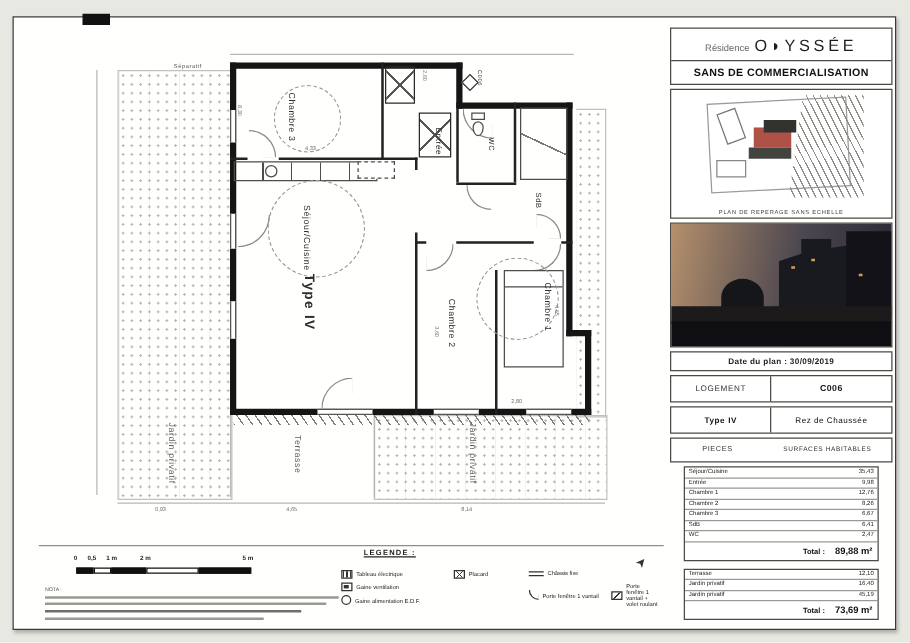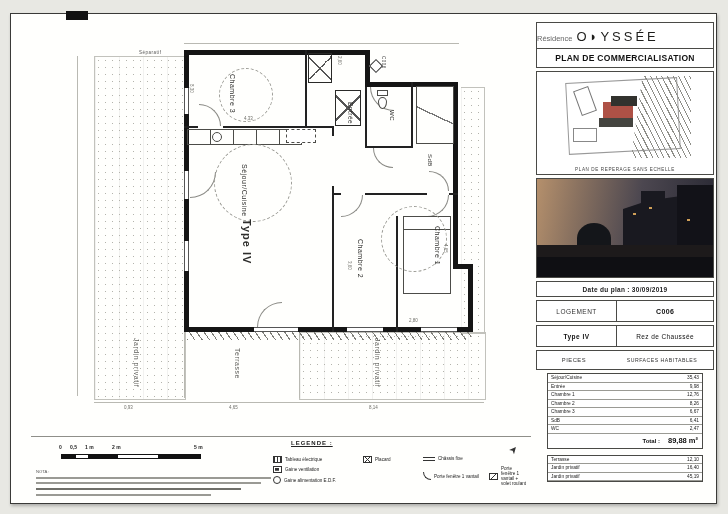--- a/index.html
+++ b/index.html
@@ -40,21 +40,21 @@
   .ic-vent{background:linear-gradient(#333,#333) center/60% 55% no-repeat;}
   .ic-edf{width:8px;height:8px;border-radius:50%;}
   .ic-placard{background:linear-gradient(45deg,transparent 46%,#333 46% 54%,transparent 54%),linear-gradient(-45deg,transparent 46%,#333 46% 54%,transparent 54%);}
   .ic-chassis{border:none;border-top:1px solid #333;border-bottom:1px solid #333;height:4px;width:12px;}
   .ic-porte{border:none;border-left:1px solid #333;border-bottom:1px solid #333;border-radius:0 0 0 100%;width:8px;height:8px;}
   .ic-pvolet{background:linear-gradient(135deg,transparent 45%,#333 45% 55%,transparent 55%);}
   .north{position:absolute;color:#333;font-size:10px;transform:rotate(-50deg);}
   
   .panel{position:absolute;left:525px;top:8px;width:178px;}
   .pbox{border:1px solid #4a4a46;background:#fff;box-sizing:border-box;position:relative;margin-bottom:3px;}
-  .brandrow{display:flex;align-items:baseline;justify-content:flex-start;gap:4px;padding:6px 0 4px;border-bottom:1px solid #4a4a46;}
+  .brandrow{display:flex;align-items:baseline;justify-content:center;gap:4px;padding:6px 0 4px;border-bottom:1px solid #4a4a46;}
   .brand-pre{font-size:7.5px;color:#666;}
   .brand-name{font-size:13px;letter-spacing:3px;color:#1d1d1b;font-weight:500;}
   .crescent{color:#1d1d1b;}
   .subtitle{text-align:center;font-weight:bold;font-size:8.5px;color:#111;padding:4px 0;letter-spacing:.3px;}
   .mapwrap{height:104px;}
   .mapdraw{position:absolute;left:22px;top:4px;width:132px;height:82px;overflow:hidden;}
   .mapcap{position:absolute;bottom:2px;width:100%;text-align:center;font-size:4.6px;color:#444;letter-spacing:.6px;}
   .photo{height:100px;overflow:hidden;position:relative;background:linear-gradient(100deg,#b5906c 0%,#8a7260 22%,#4c4750 55%,#262631 100%);}
   .pshape{position:absolute;background:#191920;}
   .daterow{height:16px;display:flex;align-items:center;justify-content:center;font-size:6.5px;color:#222;font-weight:bold;letter-spacing:.3px;}
@@ -222,21 +222,21 @@
   </div>
   <span class="north" style="left:498px;top:430px;">➤</span>
 
   <div class="panel">
 
     <div class="pbox">
       <div class="brandrow">
         <span class="brand-pre">Résidence</span>
         <span class="brand-name"><span>O</span><span class="crescent">◗</span><span>YSSÉE</span></span>
       </div>
-      <div class="subtitle">PLAN DE COMMERCIALISATION</div>
+      <div class="subtitle">SANS DE COMMERCIALISATION</div>
     </div>
 
     <div class="pbox mapwrap">
       <div class="mapdraw">
         <div class="abs" style="left:8px;top:4px;width:110px;height:70px;border:1px solid #999;transform:rotate(-3deg);"></div>
         <div class="abs" style="left:78px;top:-6px;width:70px;height:95px;background:repeating-linear-gradient(55deg,#8e8e88 0 1px,transparent 1px 5px);transform:rotate(8deg);"></div>
         <div class="abs" style="left:18px;top:12px;width:14px;height:24px;border:1px solid #777;transform:rotate(-20deg);"></div>
         <div class="abs" style="left:44px;top:26px;width:30px;height:16px;background:#a03326;opacity:.85;"></div>
         <div class="abs" style="left:52px;top:20px;width:26px;height:10px;background:#32322e;"></div>
         <div class="abs" style="left:40px;top:42px;width:34px;height:9px;background:#44443f;"></div>
@@ -316,16 +316,20 @@
           <span>12,10</span>
         </div>
       <div class="trow">
           <span>Jardin privatif</span>
           <span>16,40</span>
         </div>
       <div class="trow">
           <span>Jardin privatif</span>
           <span>45,19</span>
         </div>
+      <div class="totrow">
+        <span class="totlab">Total :</span>
+        <span class="totval">73,69 m²</span>
+      </div>
     </div>
 
   </div>
 </div>
 
 </body></html>

